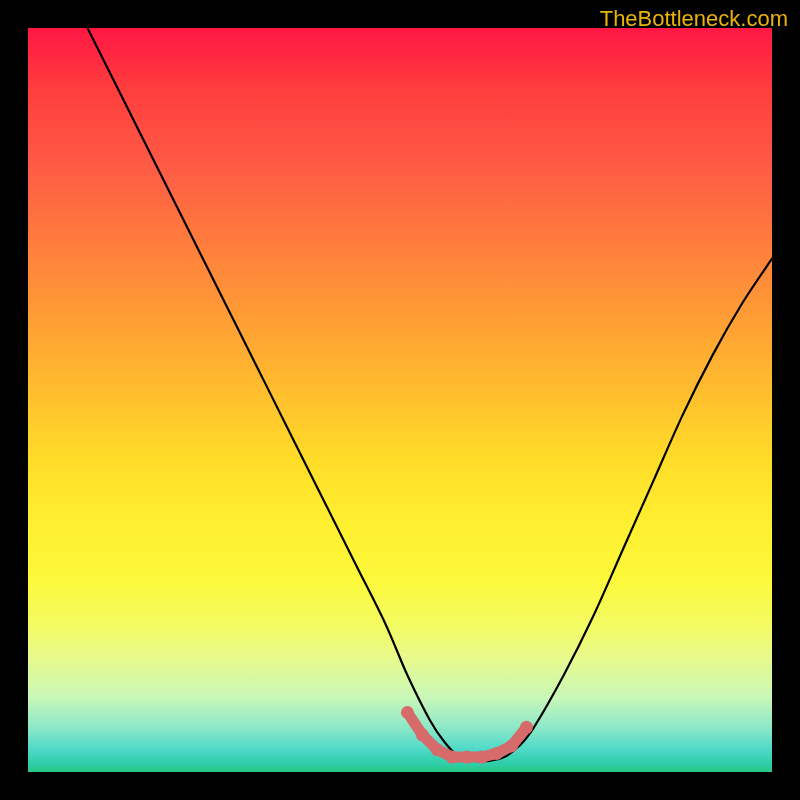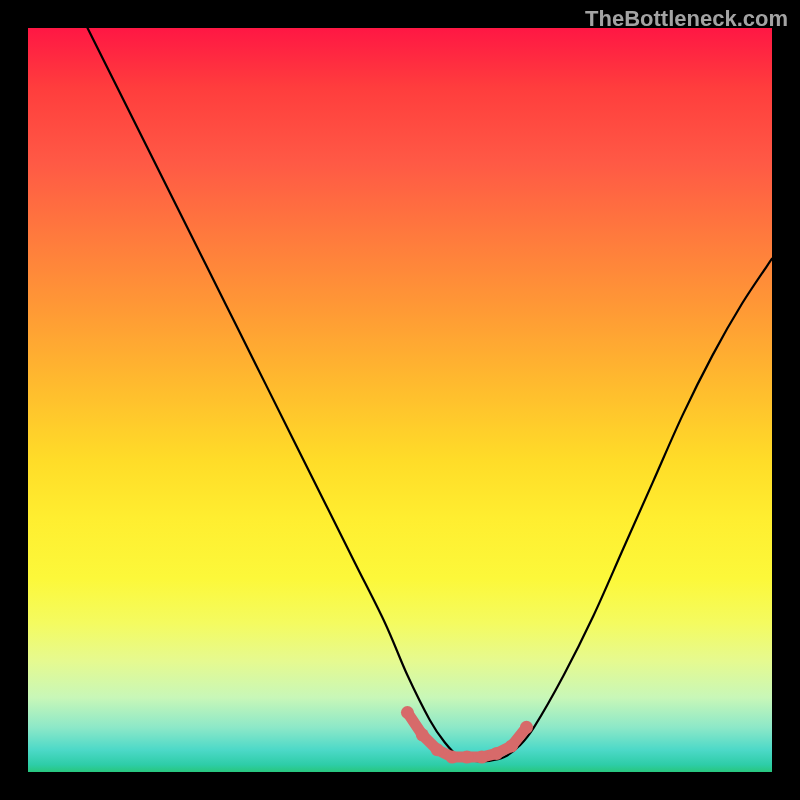--- a/index.html
+++ b/index.html
@@ -8,23 +8,23 @@
     height: 800px;
     background: #000;
     position: relative;
     overflow: hidden;
     font-family: Arial, sans-serif;
   }
   .watermark {
     position: absolute;
     top: 6px;
     right: 12px;
-    color: #a3a3a3;
+    color: #eab308;
     font-size: 22px;
-    font-weight: 700;
+    font-weight: 400;
     z-index: 10;
     text-align: right;
   }
   .plot-area {
     position: absolute;
     left: 28px;
     top: 28px;
     width: 744px;
     height: 744px;
     background: linear-gradient(to bottom,

